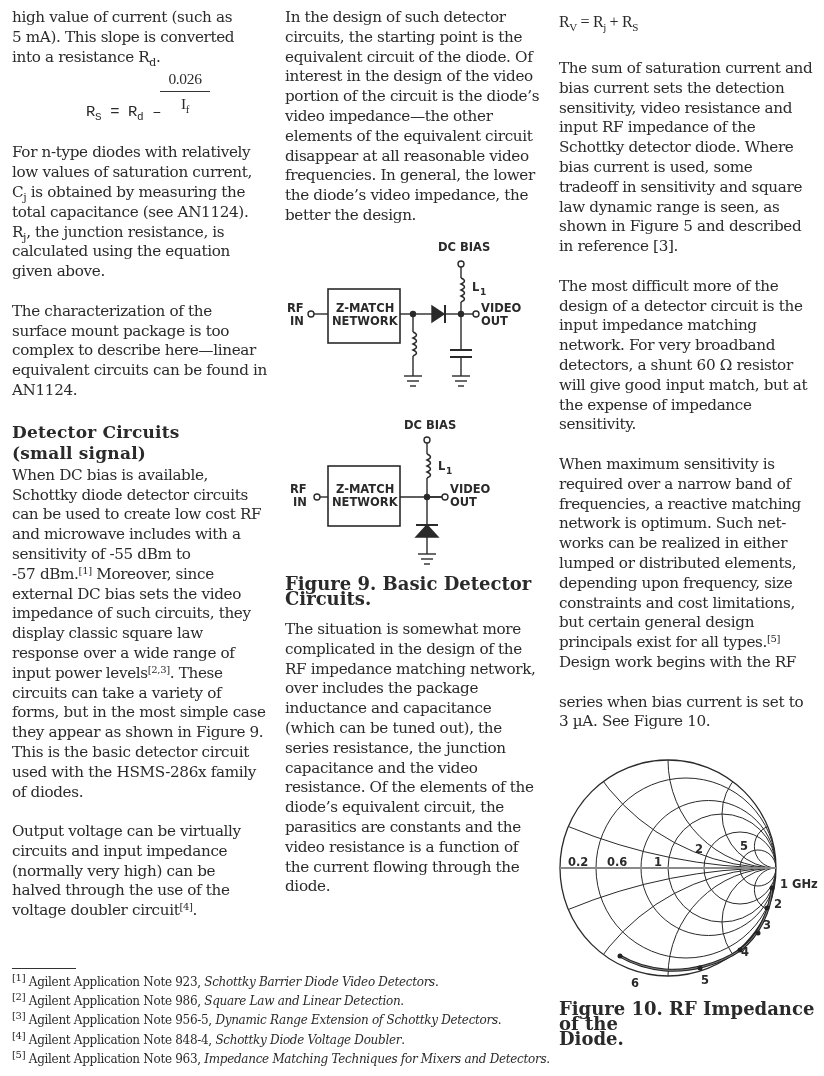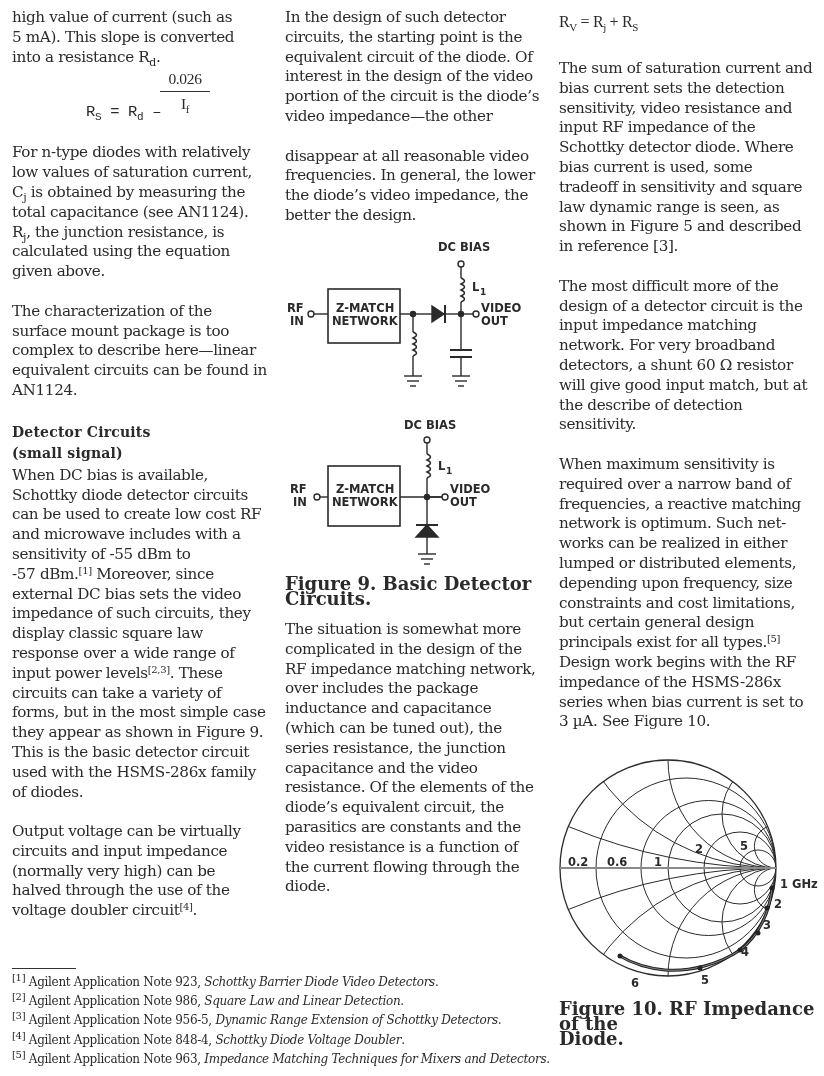--- a/index.html
+++ b/index.html
@@ -4,21 +4,21 @@
 <style>
   html, body { margin:0; padding:0; background:#ffffff; }
   body { width:824px; height:1076px; position:relative; overflow:hidden;
          font-family:"DejaVu Serif","Liberation Serif",serif; color:#2a2a2a; }
   .col { position:absolute; font-size:15.2px; line-height:19.8px; letter-spacing:-0.35px; }
   .col p { margin:0; }
   .gap { height:19.8px; }
   .eq { text-align:left; font-family:"Liberation Serif",serif; font-size:16px; }
   sub { font-size:11px; vertical-align:-4px; line-height:0; }
   sup { font-size:10px; vertical-align:5px; line-height:0; }
-  h2 { margin:0; font-family:"DejaVu Serif",serif; font-weight:bold; font-size:14px; line-height:21px; letter-spacing:0.2px; }
+  h2 { margin:0; font-family:"DejaVu Serif",serif; font-weight:bold; font-size:17px; line-height:21px; letter-spacing:0.2px; }
   .fig-caption { font-weight:bold; font-size:18px; line-height:15px; letter-spacing:0; }
   .schem-text { font-family:"DejaVu Sans","Liberation Sans",sans-serif; font-weight:bold; font-size:11.5px; fill:#2a2a2a; }
   .footnotes { position:absolute; left:12px; top:968px; font-size:12px; line-height:19.2px; font-family:"DejaVu Serif",serif; letter-spacing:-0.3px; }
   .footnotes .rule { width:64px; border-top:1px solid #333; margin-bottom:4px; }
   .footnotes i { font-style:italic; }
   .smith-label { font-family:"DejaVu Sans","Liberation Sans",sans-serif; font-size:11.5px; fill:#2a2a2a; font-weight:bold; }
 </style>
 </head>
 <body>
 
@@ -93,21 +93,21 @@
 </div>
 
 <div class="col" style="left:285px; top:8px; width:262px;">
   <p>
     <span>In the design of such detector</span><br>
     <span>circuits, the starting point is the</span><br>
     <span>equivalent circuit of the diode. Of</span><br>
     <span>interest in the design of the video</span><br>
     <span>portion of the circuit is the diode’s</span><br>
     <span>video impedance—the other</span><br>
-    <br>
+    <span>elements of the equivalent circuit</span><br>
     <span>disappear at all reasonable video</span><br>
     <span>frequencies. In general, the lower</span><br>
     <span>the diode’s video impedance, the</span><br>
     <span>better the design.</span>
   </p>
 </div>
 
 <svg style="position:absolute; left:282px; top:236px;" width="250" height="160" viewBox="0 0 250 160">
   <g stroke="#2a2a2a" stroke-width="1.4" fill="none">
 
@@ -229,37 +229,37 @@
     <span>in reference [3].</span>
   </p>
   <div class="gap"></div>
   <p>
     <span>The most difficult more of the</span><br>
     <span>design of a detector circuit is the</span><br>
     <span>input impedance matching</span><br>
     <span>network. For very broadband</span><br>
     <span>detectors, a shunt 60 Ω resistor</span><br>
     <span>will give good input match, but at</span><br>
-    <span>the describe of detection</span><br>
+    <span>the expense of impedance</span><br>
     <span>sensitivity.</span>
   </p>
   <div class="gap"></div>
   <p>
     <span>When maximum sensitivity is</span><br>
     <span>required over a narrow band of</span><br>
     <span>frequencies, a reactive matching</span><br>
     <span>network is optimum. Such net-</span><br>
     <span>works can be realized in either</span><br>
     <span>lumped or distributed elements,</span><br>
     <span>depending upon frequency, size</span><br>
     <span>constraints and cost limitations,</span><br>
     <span>but certain general design</span><br>
     <span>principals exist for all types.</span><sup>[5]</sup><br>
     <span>Design work begins with the RF</span><br>
-    <span>impedance of the HSMS-286x</span><br>
+    <br>
     <span>series when bias current is set to</span><br>
     <span>3 µA. See Figure 10.</span>
   </p>
 </div>
 
 <svg style="position:absolute; left:550px; top:750px;" width="274" height="240" viewBox="0 0 274 240">
   <defs>
     <clipPath id="smithclip">
         <circle cx="118" cy="118" r="108"></circle>
       </clipPath>

